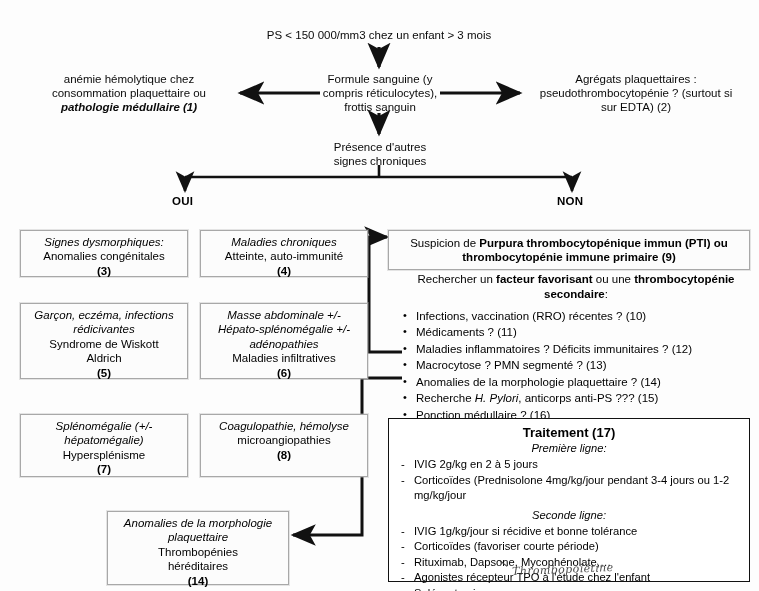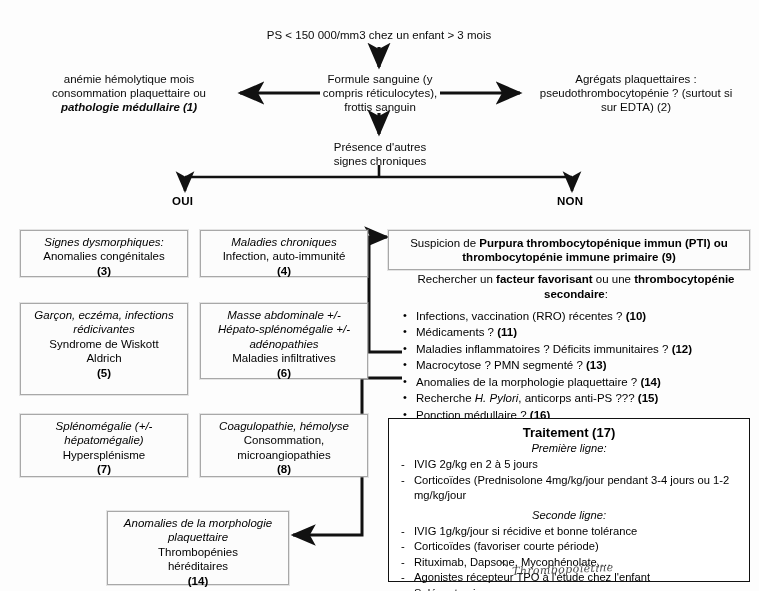--- a/index.html
+++ b/index.html
@@ -73,21 +73,21 @@
     margin-bottom: 1.5px;
     white-space: nowrap;
   }
   .listblk li::before {
     content: "\2022";
     position: absolute;
     left: 3px;
     top: -1px;
     font-size: 11px;
   }
-  .listblk li b { font-weight: bold; }
+  .listblk li b { font-weight: normal; }
   .listblk li i { font-style: italic; }
 
   
   .treat {
     position: absolute;
     box-sizing: border-box;
     border: 1.4px solid #111;
     background: #fff;
     font-size: 11.2px;
     line-height: 1.34;
@@ -185,21 +185,21 @@
     <path d="M402,352 L369,352 L369,237 L387,237" fill="none" stroke="#111" stroke-width="3" marker-end="url(#ar)"></path>
 
     <path d="M402,378 L362,378 L362,535 L293,535" fill="none" stroke="#111" stroke-width="3" marker-end="url(#ar)"></path>
   </svg>
 
   <div class="node" style="left:199px; top:28px; width:360px;">
     <span class="ln">PS &lt; 150 000/mm3 chez un enfant &gt; 3 mois</span>
   </div>
 
   <div class="node" style="left:18px; top:72px; width:222px; text-align:center;">
-    <span class="ln">anémie hémolytique mois</span>
+    <span class="ln">anémie hémolytique chez</span>
     <span class="ln">consommation plaquettaire ou</span>
     <span class="ln" style="font-weight:bold;font-style:italic;">pathologie médullaire (1)</span>
   </div>
 
   <div class="node" style="left:305px; top:72px; width:150px;">
     <span class="ln">Formule sanguine (y</span>
     <span class="ln">compris réticulocytes),</span>
     <span class="ln">frottis sanguin</span>
   </div>
 
@@ -216,52 +216,51 @@
 
   <div class="blabel" style="left:172px; top:195px;">OUI</div>
   <div class="blabel" style="left:557px; top:195px;">NON</div>
 
   <div class="box soft" style="left:20px; top:215px; width:168px; height:47px;">
     <span class="it">Signes dysmorphiques:</span>
     <span class="bd">Anomalies congénitales</span>
     <span class="nm">(3)</span>
   </div>
 
-  <div class="box soft" style="left:20px; top:288px; width:168px; height:92px;">
+  <div class="box soft" style="left:20px; top:288px; width:168px; height:76px;">
     <span class="it">Garçon, eczéma, infections</span>
     <span class="it">rédicivantes</span>
     <span class="bd">Syndrome de Wiskott</span>
     <span class="bd">Aldrich</span>
     <span class="nm">(5)</span>
   </div>
 
   <div class="box soft" style="left:20px; top:399px; width:168px; height:63px;">
     <span class="it">Splénomégalie (+/-</span>
     <span class="it">hépatomégalie)</span>
     <span class="bd">Hypersplénisme</span>
     <span class="nm">(7)</span>
   </div>
 
   <div class="box soft" style="left:200px; top:215px; width:168px; height:47px;">
     <span class="it">Maladies chroniques</span>
-    <span class="bd">Infection, auto-immunité</span>
+    <span class="bd">Atteinte, auto-immunité</span>
     <span class="nm">(4)</span>
   </div>
 
   <div class="box soft" style="left:200px; top:288px; width:168px; height:76px;">
     <span class="it">Masse abdominale +/-</span>
     <span class="it">Hépato-splénomégalie +/-</span>
     <span class="it">adénopathies</span>
     <span class="bd">Maladies infiltratives</span>
     <span class="nm">(6)</span>
   </div>
 
   <div class="box soft" style="left:200px; top:399px; width:168px; height:63px;">
     <span class="it">Coagulopathie, hémolyse</span>
-    <span class="bd">Consommation,</span>
     <span class="bd">microangiopathies</span>
     <span class="nm">(8)</span>
   </div>
 
   <div class="box soft" style="left:107px; top:496px; width:182px; height:74px;">
     <span class="it">Anomalies de la morphologie</span>
     <span class="it">plaquettaire</span>
     <span class="bd">Thrombopénies</span>
     <span class="bd">héréditaires</span>
     <span class="nm">(14)</span>

